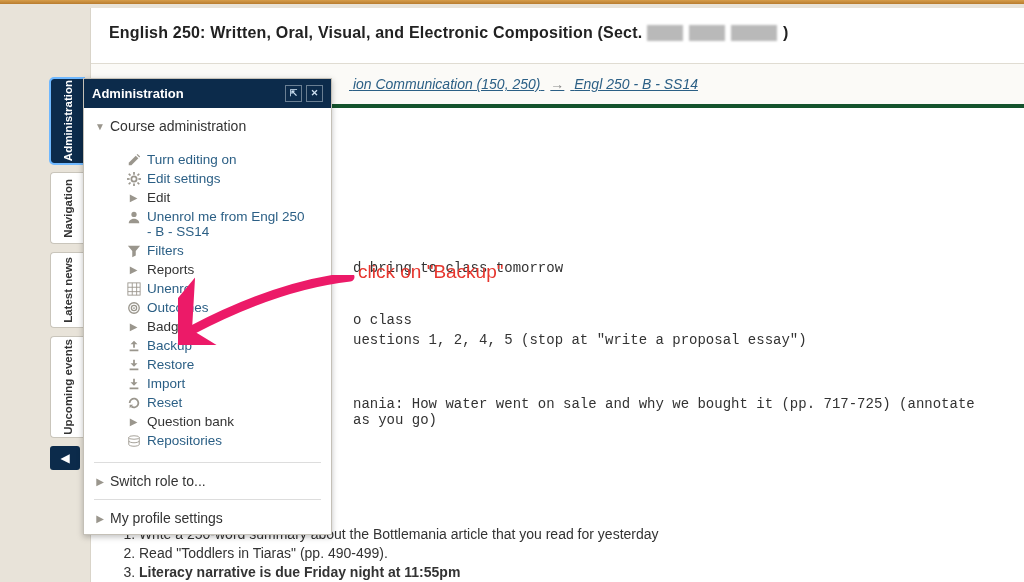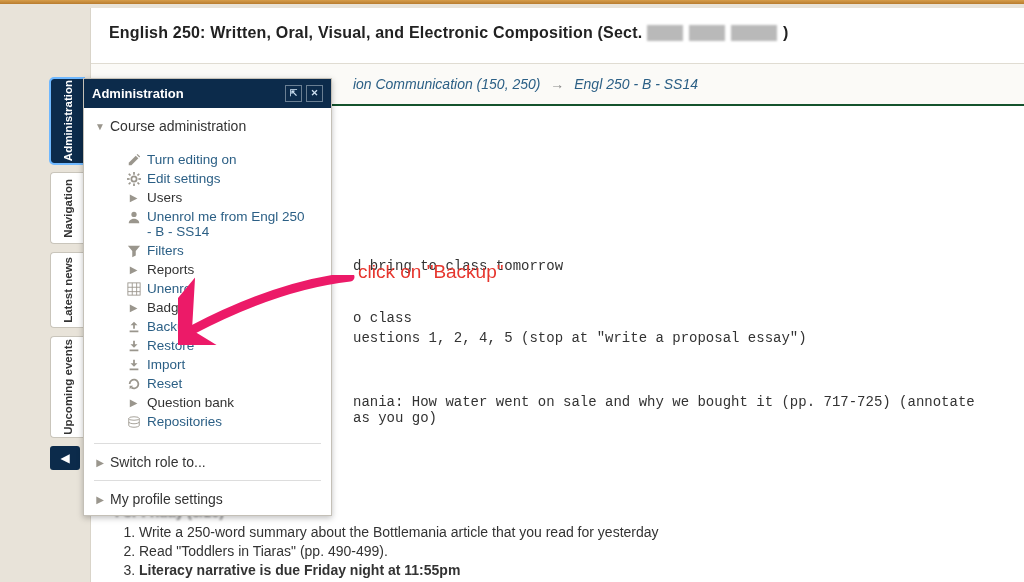--- a/index.html
+++ b/index.html
@@ -44,24 +44,25 @@
   }
   .title-redact span {
     display:inline-block;
     background:#b9b9b9;
     width:36px;height:16px;
     margin-right:6px;
     filter: blur(1px);
   }
   .breadcrumb-row {
     background:#fbfaf7;
-    border-bottom:2px solid #14532d;
+    border-bottom:4px solid #14532d;
     padding: 12px 18px;
     font-size: 14px;
     color:#2b5f85;
+    text-decoration:underline;
   }
   .breadcrumb-row a { color:#2b5f85; font-style: italic; text-decoration:none; }
   .breadcrumb-row .sep { color:#888; margin:0 6px; font-style: normal;}
   .content {
     padding: 28px 24px 10px 24px;
     font-size: 14px;
     color:#333;
   }
   .content-line { margin: 4px 16px; font-family: Liberation Mono, monospace; }
   .section-head { font-weight: bold; margin-top: 28px; }
@@ -281,21 +282,21 @@
                 <line x1="2" y1="14" x2="4" y2="12"></line>
               </g>
             </svg>
           </span>
           <span>Edit settings</span>
         </li>
         <li class="plain">
           <span class="ic">
             <span class="expander tri-right"></span>
           </span>
-          <span>Users</span>
+          <span>Edit</span>
         </li>
         <li>
           <span class="ic">
             <svg width="14" height="14" viewBox="0 0 16 16">
               <circle cx="8" cy="5" r="3" fill="#9a968d"></circle>
               <path fill="#9a968d" d="M2 15c0-3 3-5 6-5s6 2 6 5z"></path>
             </svg>
           </span>
           <span>Unenrol me from Engl 250 - B - SS14</span>
         </li>
@@ -317,20 +318,30 @@
           <span class="ic">
             <svg width="14" height="14" viewBox="0 0 16 16">
               <rect x="1" y="1" width="14" height="14" fill="none" stroke="#9a968d"></rect>
               <line x1="1" y1="6" x2="15" y2="6" stroke="#9a968d"></line>
               <line x1="1" y1="11" x2="15" y2="11" stroke="#9a968d"></line>
               <line x1="6" y1="1" x2="6" y2="15" stroke="#9a968d"></line>
               <line x1="11" y1="1" x2="11" y2="15" stroke="#9a968d"></line>
             </svg>
           </span>
           <span>Unenrol</span>
+        </li>
+        <li>
+          <span class="ic">
+            <svg width="14" height="14" viewBox="0 0 16 16">
+              <circle cx="8" cy="8" r="6" fill="none" stroke="#9a968d" stroke-width="1.5"></circle>
+              <circle cx="8" cy="8" r="3" fill="none" stroke="#9a968d" stroke-width="1.5"></circle>
+              <circle cx="8" cy="8" r="1" fill="#9a968d"></circle>
+            </svg>
+          </span>
+          <span>Outcomes</span>
         </li>
         <li class="plain">
           <span class="ic">
             <span class="expander tri-right"></span>
           </span>
           <span>Badges</span>
         </li>
         <li>
           <span class="ic">
             <svg width="14" height="14" viewBox="0 0 16 16">

